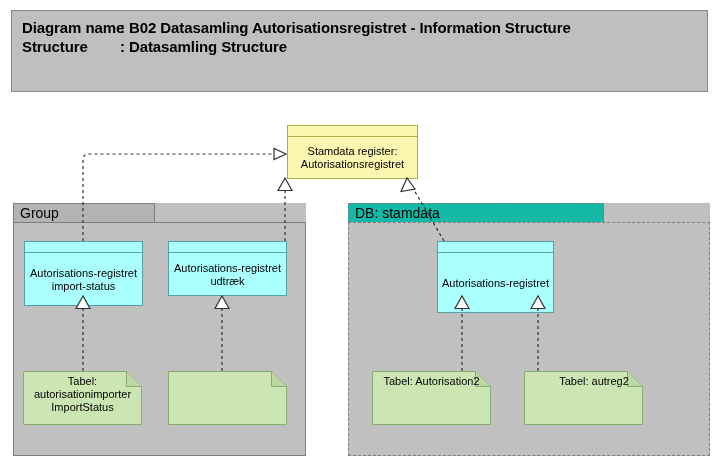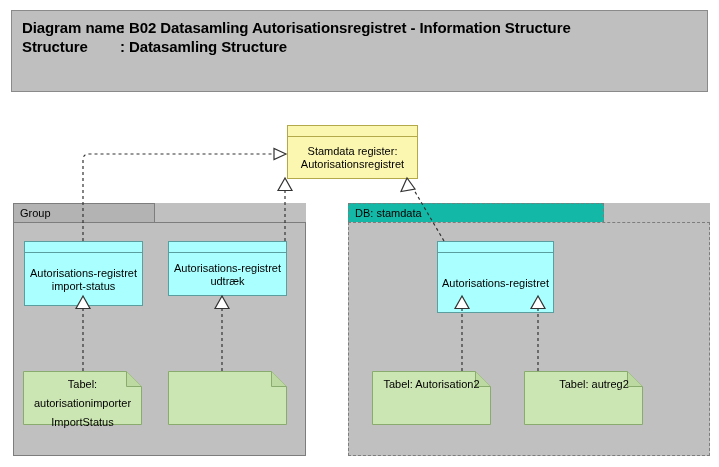--- a/index.html
+++ b/index.html
@@ -57,21 +57,21 @@
     background: #c0c0c0;
   }
   .group-tab {
     position: absolute;
     top: 0;
     left: 0;
     box-sizing: border-box;
     background: #b3b3b3;
     height: 20px;
     line-height: 19px;
-    font-size: 11px;
+    font-size: 14px;
     color: #000000;
     padding-left: 6px;
     white-space: nowrap;
     overflow: hidden;
   }
   .group-body {
     position: absolute;
     left: 0;
     box-sizing: border-box;
     background: #c0c0c0;
@@ -165,21 +165,21 @@
     top: 0;
     display: block;
   }
   .artifact .label {
     position: absolute;
     left: 2px;
     right: 2px;
     top: 4px;
     text-align: center;
     font-size: 11px;
-    line-height: 19px;
+    line-height: 13px;
     color: #000000;
   }
 
   
   #connectors {
     position: absolute;
     left: 0;
     top: 0;
     width: 719px;
     height: 467px;

